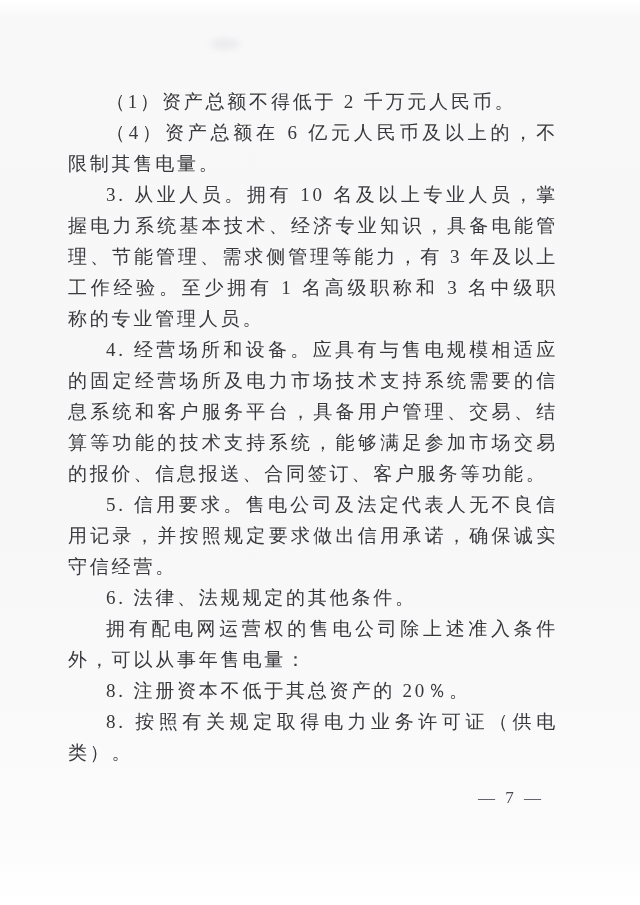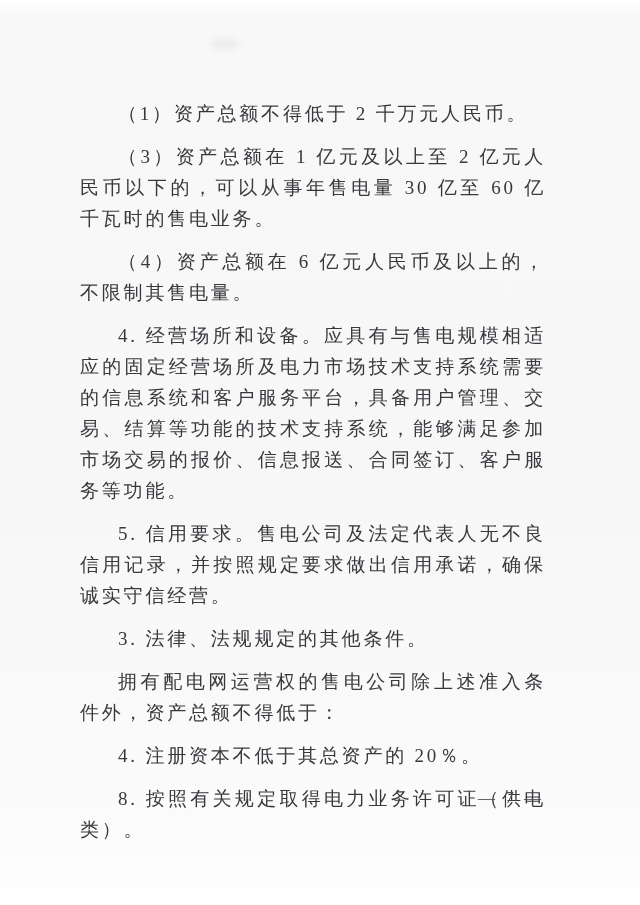--- a/index.html
+++ b/index.html
@@ -30,21 +30,21 @@
     filter: blur(3px);
     opacity: 0.8;
   }
   .content {
     position: absolute;
     left: 68px;
     top: 86px;
     width: 490px;
   }
   .content p {
-    margin: 12px;
+    margin: 0;
     padding: 0;
     text-indent: 2em;
     font-size: 19px;
     line-height: 31px;
     letter-spacing: 2.8px;
     color: #38383d;
     text-align: justify;
     font-weight: 500;
   }
   .page-number {
@@ -58,25 +58,25 @@
   }
 </style>
 </head>
 <body>
 
 <div class="page">
   <div class="scan-smudge"></div>
 
   <div class="content">
     <p>（1）资产总额不得低于 2 千万元人民币。</p>
-    <p>（3）资产总额在 1 亿元及以上至 2 亿元人民币以下的，可以从事年售电量 30 亿至 60 亿千瓦时的售电业务。</p>
     <p>（4）资产总额在 6 亿元人民币及以上的，不限制其售电量。</p>
+    <p>3. 从业人员。拥有 10 名及以上专业人员，掌握电力系统基本技术、经济专业知识，具备电能管理、节能管理、需求侧管理等能力，有 3 年及以上工作经验。至少拥有 1 名高级职称和 3 名中级职称的专业管理人员。</p>
     <p>4. 经营场所和设备。应具有与售电规模相适应的固定经营场所及电力市场技术支持系统需要的信息系统和客户服务平台，具备用户管理、交易、结算等功能的技术支持系统，能够满足参加市场交易的报价、信息报送、合同签订、客户服务等功能。</p>
     <p>5. 信用要求。售电公司及法定代表人无不良信用记录，并按照规定要求做出信用承诺，确保诚实守信经营。</p>
-    <p>3. 法律、法规规定的其他条件。</p>
-    <p>拥有配电网运营权的售电公司除上述准入条件外，资产总额不得低于：</p>
-    <p>4. 注册资本不低于其总资产的 20％。</p>
+    <p>6. 法律、法规规定的其他条件。</p>
+    <p>拥有配电网运营权的售电公司除上述准入条件外，可以从事年售电量：</p>
+    <p>8. 注册资本不低于其总资产的 20％。</p>
     <p>8. 按照有关规定取得电力业务许可证（供电类）。</p>
 
   </div>
 
   <div class="page-number">— 7 —</div>
 </div>
 
 </body></html>

